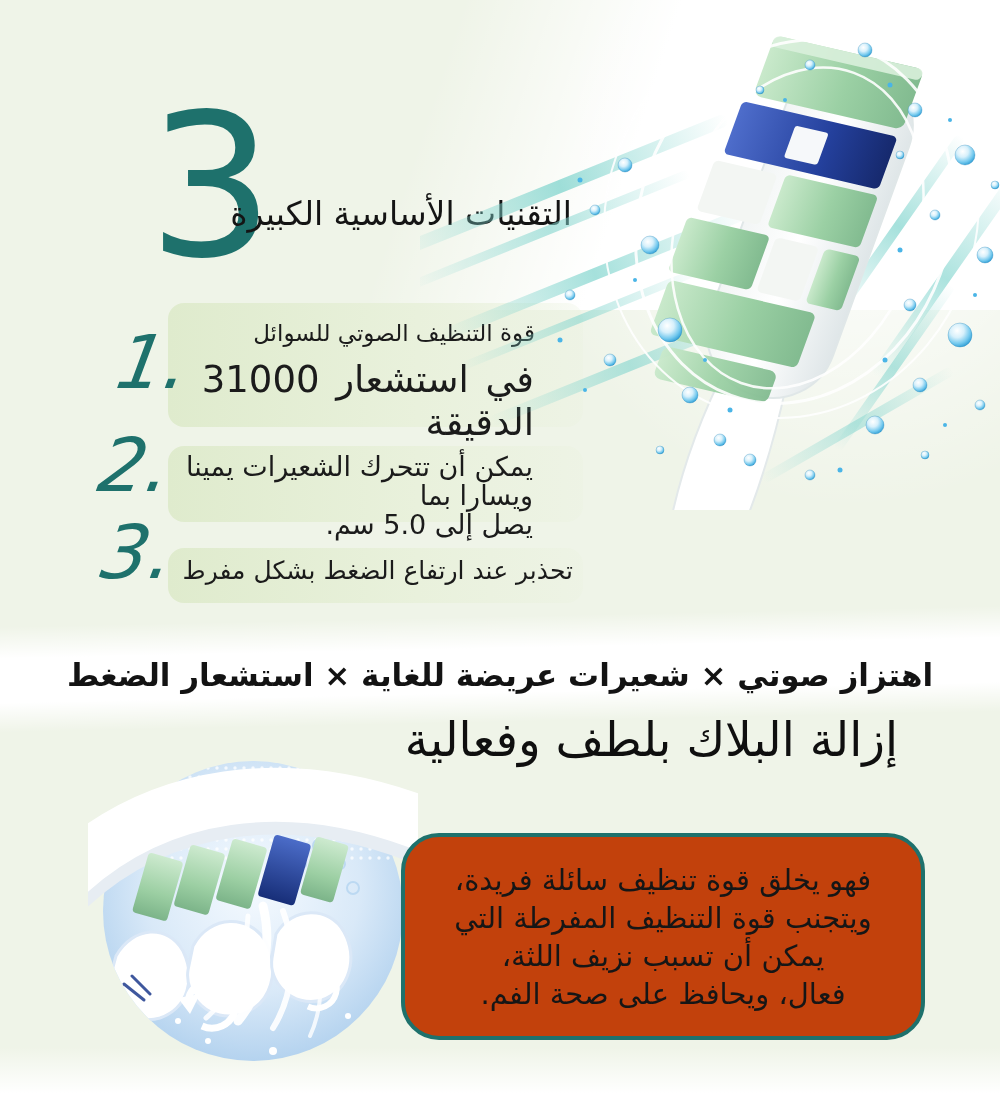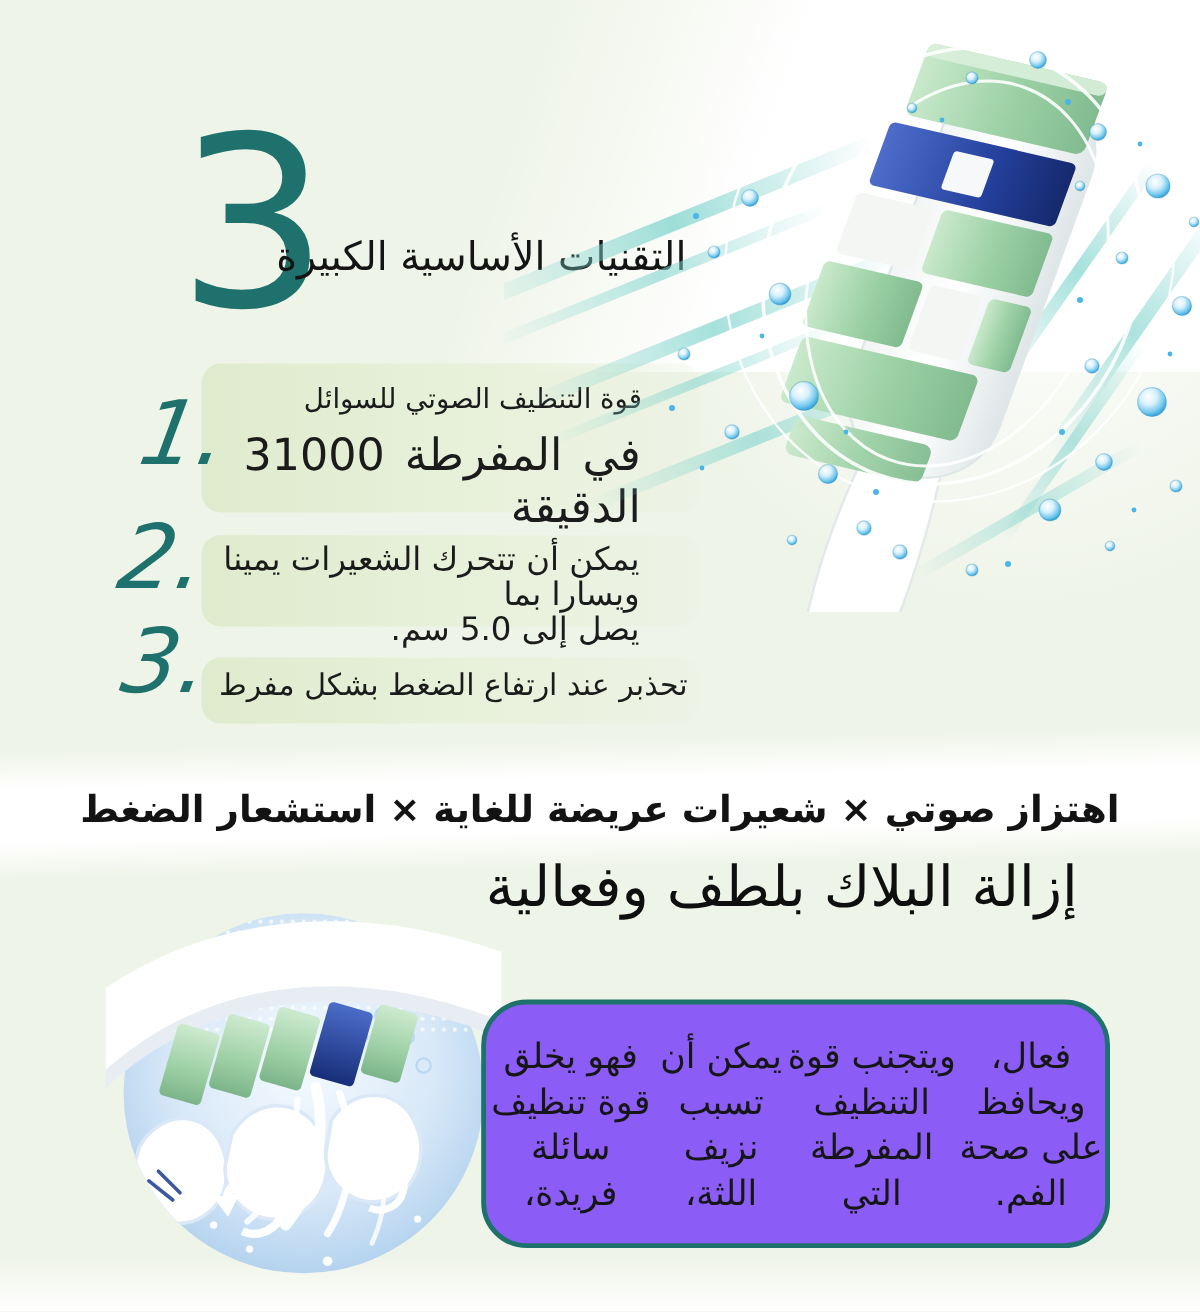--- a/index.html
+++ b/index.html
@@ -41,21 +41,21 @@
   .f2-text{top:452px;font-size:27px;line-height:29px;padding-right:50px;}
   .f3-text{top:556px;font-size:25px;padding-right:10px;}
   
   .formula{position:absolute;left:0;right:0;top:657px;text-align:center;
         font-size:31px;color:#131313;font-weight:bold;}
   .headline{position:absolute;right:102px;top:712px;font-size:47px;font-weight:normal;
         color:#0f0f0f;white-space:nowrap;}
   
   .desc-box{position:absolute;left:401px;top:833px;width:524px;height:207px;
         box-sizing:border-box;border:4px solid #1e716c;border-radius:38px;
-        background:#8b5cf6;display:flex;justify-content:center;
+        background:#c2410c;display:flex;flex-direction:column;justify-content:center;
         align-items:center;z-index:3;}
   .desc-line{font-size:29px;line-height:38px;text-align:center;color:#161616;}
   
   .brush-svg{position:absolute;left:420px;top:30px;width:580px;height:480px;z-index:1;}
   .scene-svg{position:absolute;left:88px;top:756px;width:330px;height:310px;z-index:2;}
   [dir="rtl"]{unicode-bidi:isolate;}
 </style>
 </head>
 <body>
 
@@ -181,21 +181,21 @@
   <div class="band band2"></div>
   <div class="band band3"></div>
 
   <div class="feat-num n1">1.</div>
   <div class="feat-num n2">2.</div>
   <div class="feat-num n3">3.</div>
 
   <div class="band-text f1-small" dir="rtl">قوة التنظيف الصوتي للسوائل</div>
   <div class="band-text f1-big">
     <span class="w" dir="ltr">31000</span>
-    <span class="w" dir="rtl">المفرطة</span>
+    <span class="w" dir="rtl">استشعار</span>
     <span class="w" dir="rtl">في</span>
     <span class="w" dir="rtl">الدقيقة</span>
   </div>
 
   <div class="band-text f2-text" dir="rtl">
     <span style="display:block">يمكن أن تتحرك الشعيرات يمينا ويسارا بما</span>
     <span style="display:block">يصل إلى 5.0 سم.</span>
   </div>
 
   <div class="band-text f3-text" dir="rtl">تحذبر عند ارتفاع الضغط بشكل مفرط</div>
@@ -288,18 +288,18 @@
           <rect x="178" y="82" width="38" height="64" rx="4" fill="url(#nt2)"></rect>
         </g>
       <g transform="rotate(16 238 112)">
           <rect x="220" y="84" width="34" height="60" rx="4" fill="url(#gt2)"></rect>
         </g>
     </g>
   </svg>
 
   <div class="desc-box">
     <div class="desc-line" dir="rtl">فهو يخلق قوة تنظيف سائلة فريدة،</div>
+    <div class="desc-line" dir="rtl">ويتجنب قوة التنظيف المفرطة التي</div>
     <div class="desc-line" dir="rtl">يمكن أن تسبب نزيف اللثة،</div>
-    <div class="desc-line" dir="rtl">ويتجنب قوة التنظيف المفرطة التي</div>
     <div class="desc-line" dir="rtl">فعال، ويحافظ على صحة الفم.</div>
   </div>
 
 </div>
 
 </body></html>

